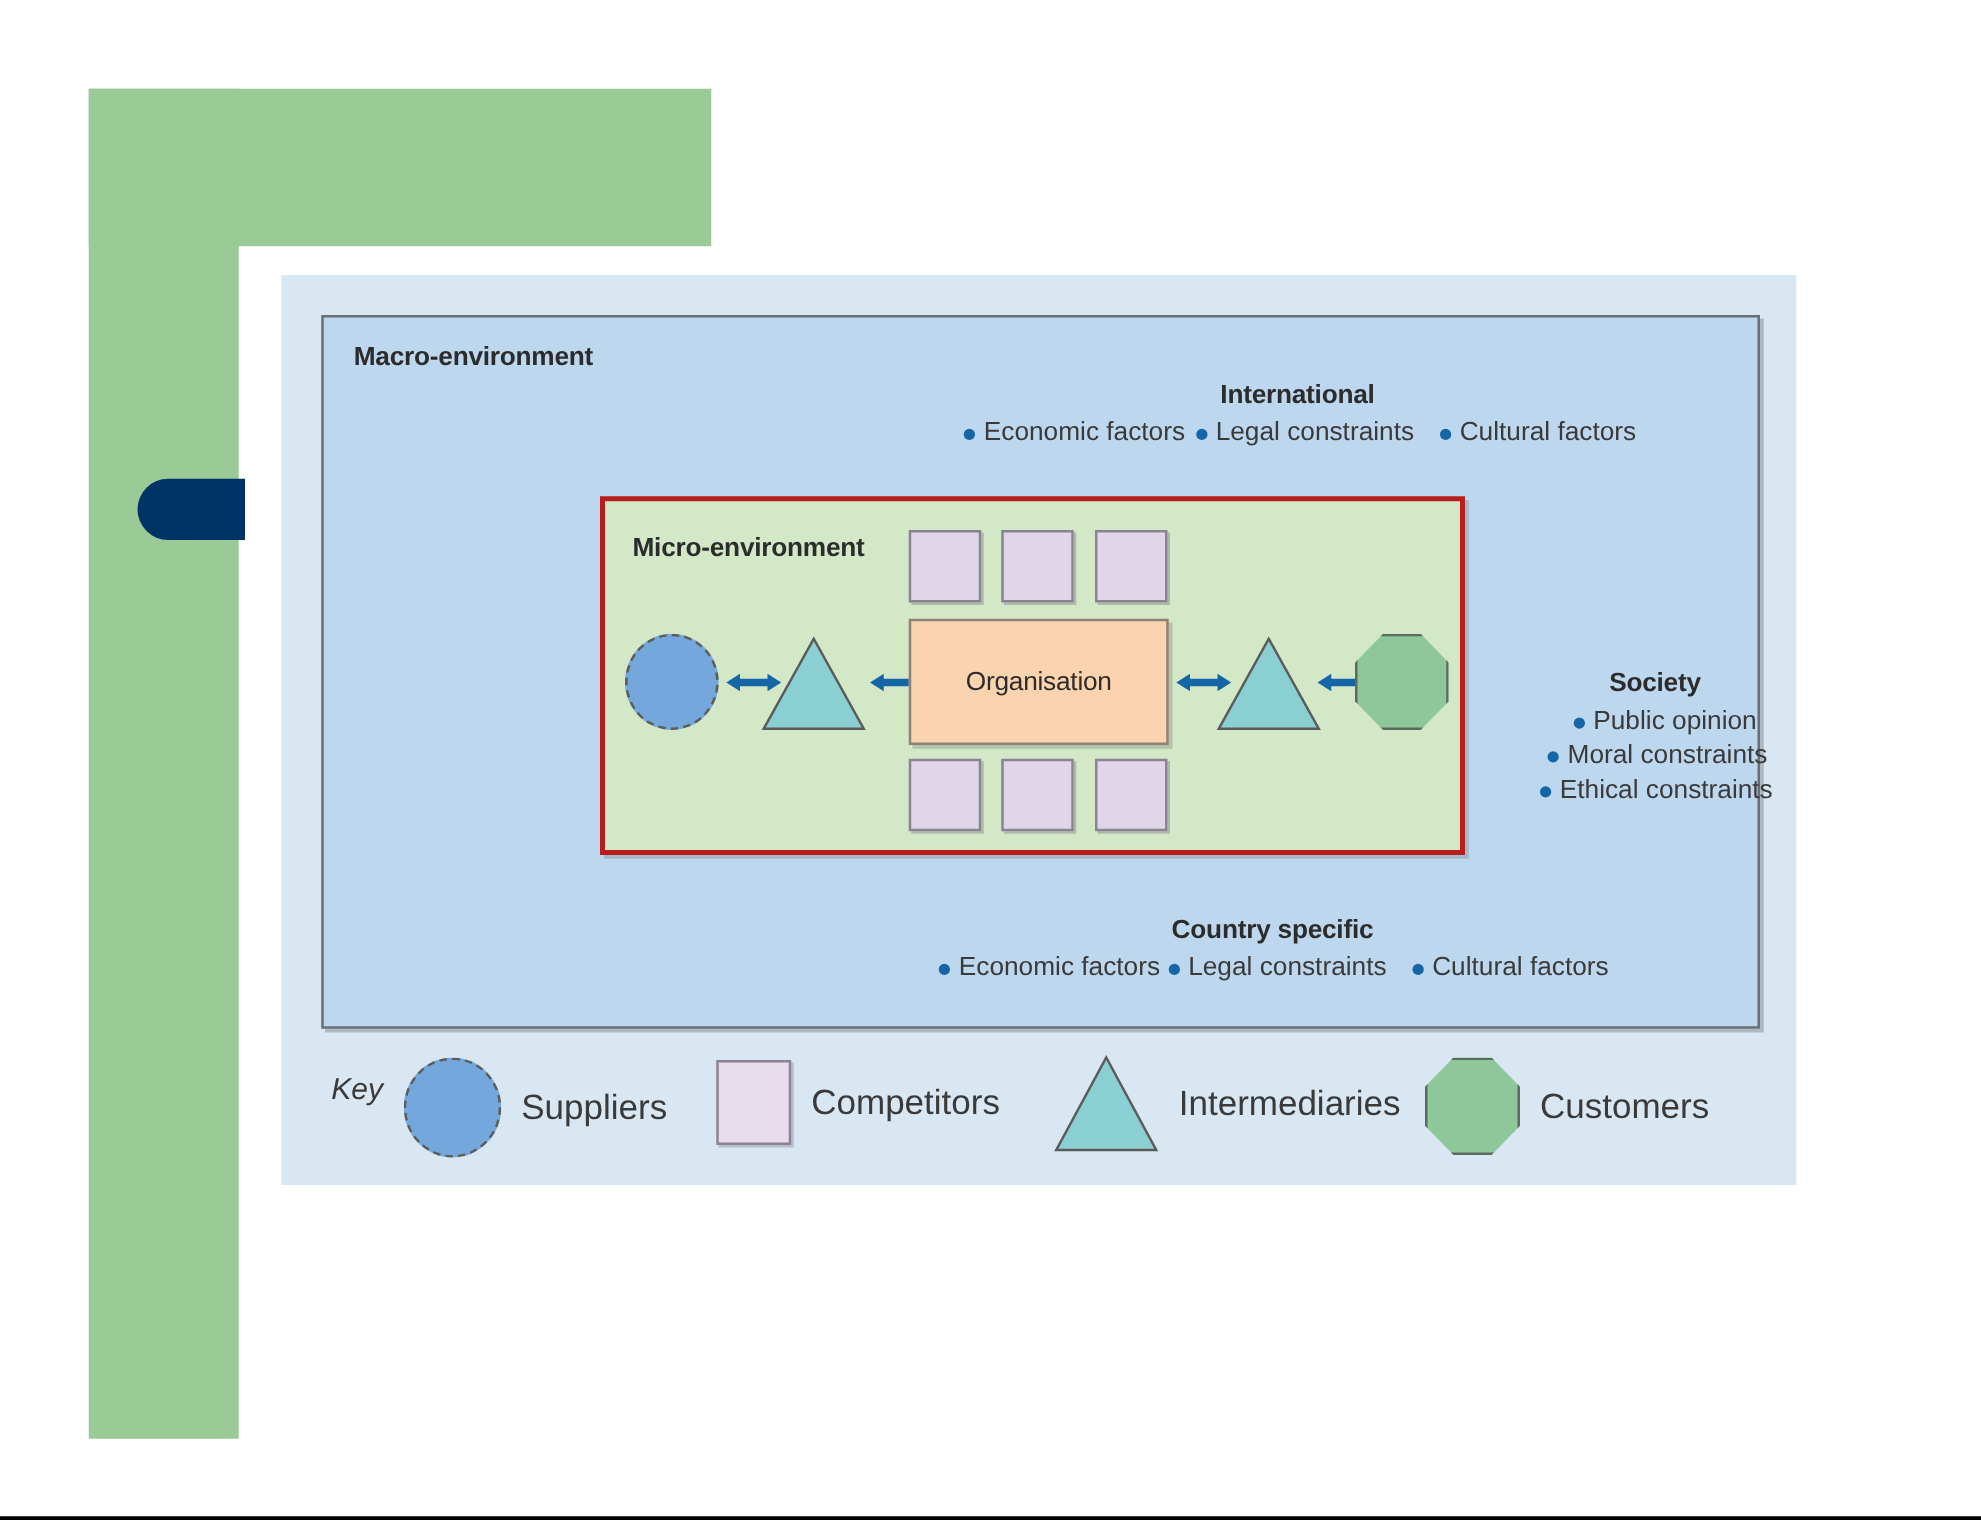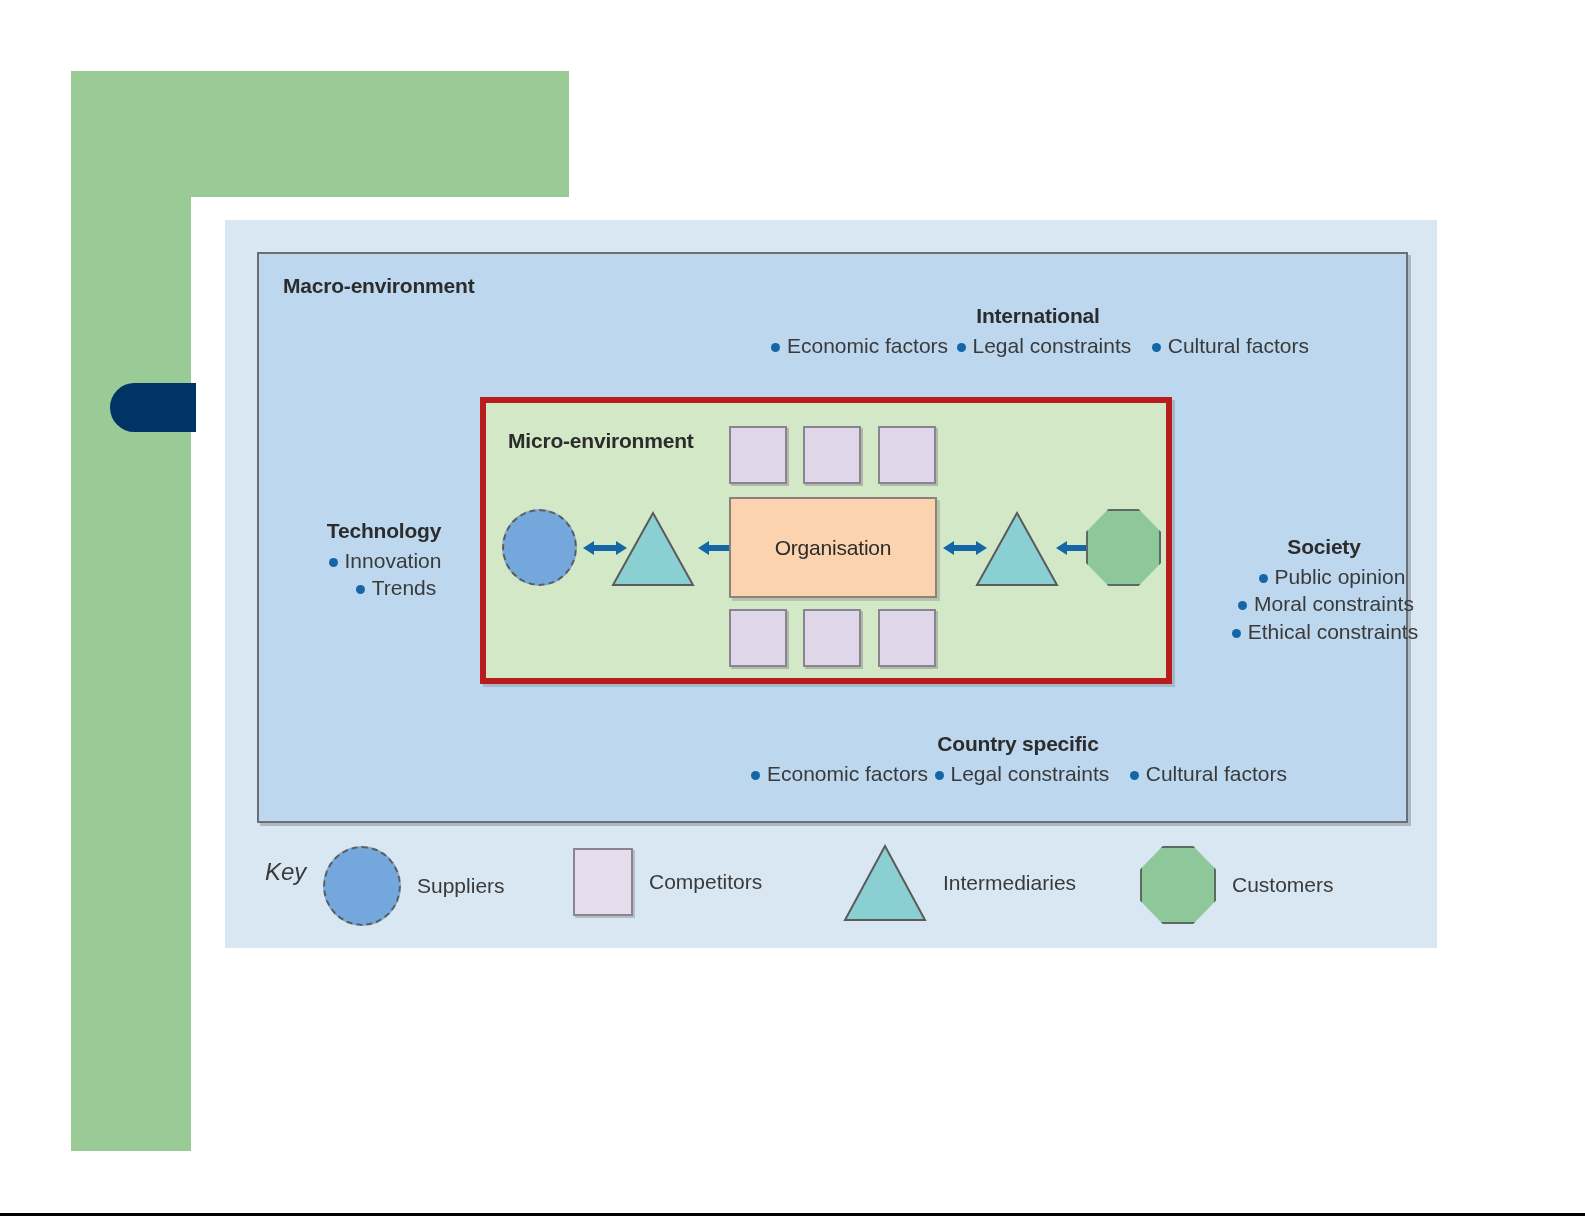--- a/index.html
+++ b/index.html
@@ -68,21 +68,21 @@
     color: #2c2c2c;
     letter-spacing: -0.2px;
   }
 
   
   #micro-box {
     position: absolute;
     left: 221px; top: 143px;
     width: 692px; height: 287px;
     background: #D3E8C6;
-    border: 6px solid #b91c1c;
+    border: 4px solid #b91c1c;
     box-sizing: border-box;
     box-shadow: 3px 3px 0 rgba(120,128,136,0.35);
     padding-left: 20px;
   }
   #micro-label {
     position: absolute;
     left: 22px; top: 26px;
     font-size: 21px;
     font-weight: bold;
     color: #2c2c2c;
@@ -224,21 +224,21 @@
     font-size: 24px;
     font-style: italic;
     color: #3a3a3a;
   }
   .key-item {
     position: absolute;
     display: flex;
     align-items: center;
   }
   .key-text {
-    font-size: 21px;
+    font-size: 28px;
     color: #3a3a3a;
     white-space: nowrap;
     margin-left: 16px;
   }
   #key-suppliers    { left: 98px;  top: 18px; }
   #key-competitors  { left: 348px; top: 20px; }
   #key-intermediaries { left: 618px; top: 16px; }
   #key-customers    { left: 915px; top: 18px; }
 
   .key-circle {
@@ -280,27 +280,20 @@
 
     <div class="factor-group" id="group-international">
       <div class="factor-title">International</div>
       <ul class="factor-list">
         <li class="l1">Economic factors</li>
         <li class="l2">Legal constraints</li>
         <li class="l3">Cultural factors</li>
       </ul>
     </div>
 
-    <div class="factor-group" id="group-technology">
-      <div class="factor-title">Technology</div>
-      <ul class="factor-list">
-        <li class="l1">Innovation</li>
-        <li class="l2">Trends</li>
-      </ul>
-    </div>
 
     <div class="factor-group" id="group-society">
       <div class="factor-title">Society</div>
       <ul class="factor-list">
         <li class="l1">Public opinion</li>
         <li class="l2">Moral constraints</li>
         <li class="l3">Ethical constraints</li>
       </ul>
     </div>
 

